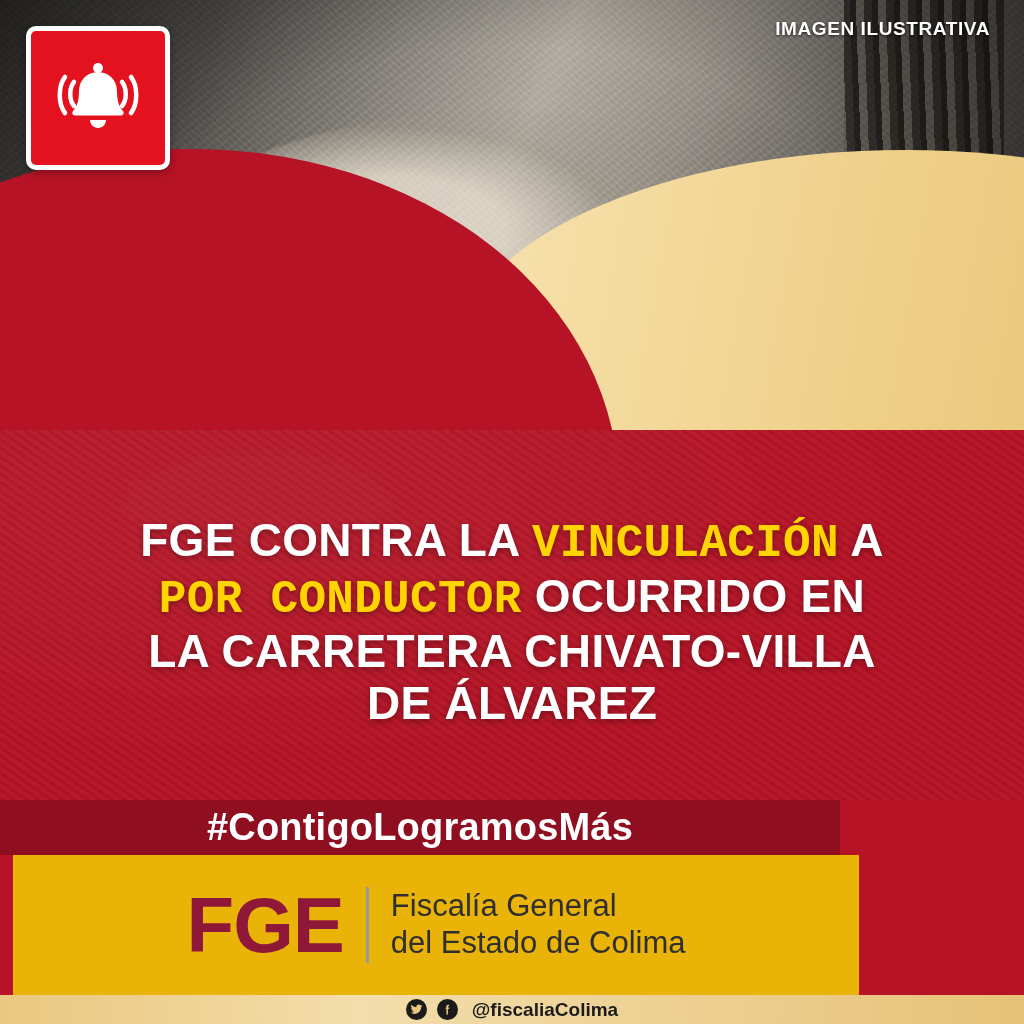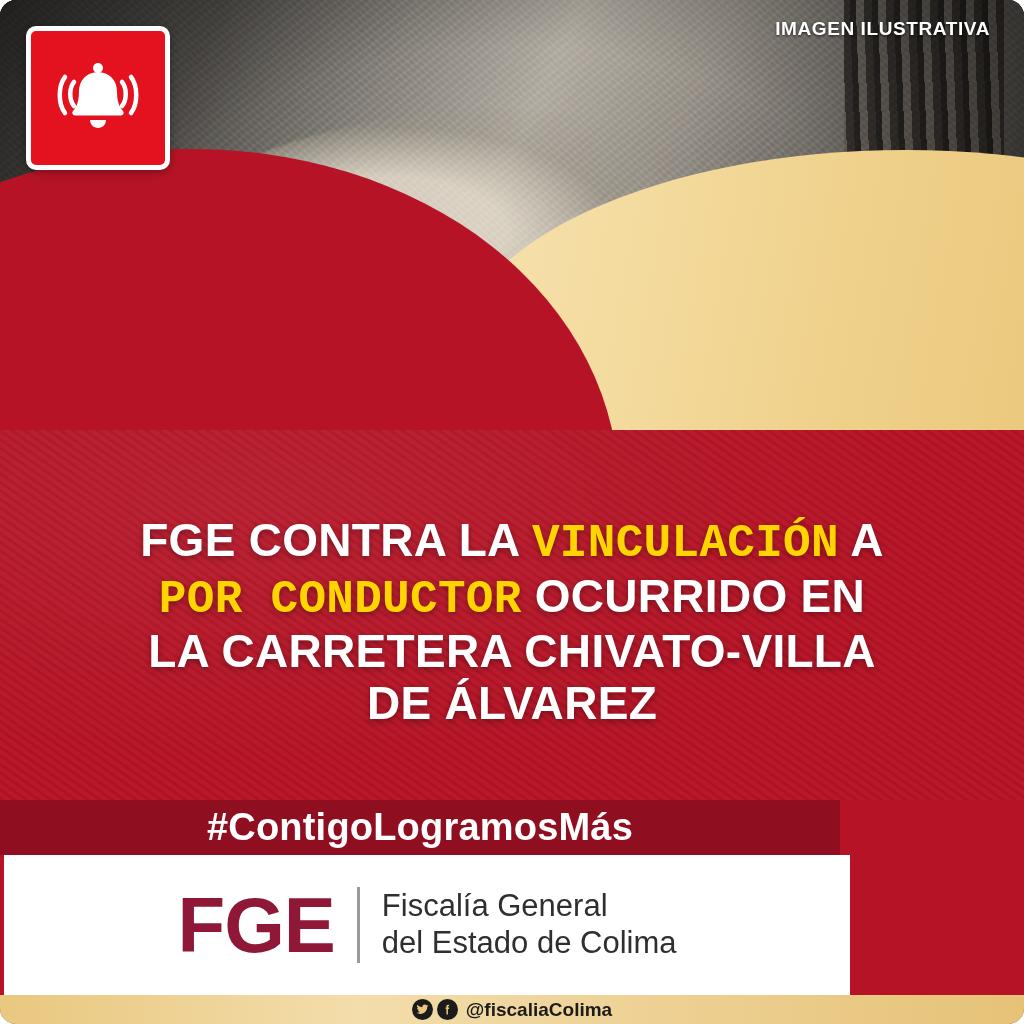--- a/index.html
+++ b/index.html
@@ -10,21 +10,20 @@
   body {
     font-family: "Liberation Sans", sans-serif;
   }
 
   .poster {
     position: relative;
     width: 1024px;
     height: 1024px;
     overflow: hidden;
     background: #b61426;
-    border-radius: 16px;
   }
 
   
   .photo-wrap {
     position: absolute;
     left: 0; top: 0;
     width: 1024px;
     height: 470px;
     overflow: hidden;
     background: #000;
@@ -178,23 +177,23 @@
   .hashtag {
     color: #ffffff;
     font-size: 38px;
     font-weight: bold;
     letter-spacing: .2px;
   }
 
   
   .footer-white {
     position: absolute;
-    left: 4px; top: 855px;
+    left: 13px; top: 855px;
     width: 846px; height: 140px;
-    background: #ffffff;
+    background: #eab308;
     display: flex;
     align-items: center;
     justify-content: center;
   }
   .logo-row {
     display: flex;
     align-items: center;
     gap: 22px;
   }
   .logo-fge {
@@ -218,21 +217,21 @@
 
   
   .footer-gold {
     position: absolute;
     left: 0; top: 995px;
     width: 1024px; height: 29px;
     background: linear-gradient(90deg, #e9c87f 0%, #f3ddab 35%, #e6c277 100%);
     display: flex;
     align-items: center;
     justify-content: center;
-    gap: 4px;
+    gap: 10px;
   }
   .social-icon {
     width: 21px; height: 21px;
     border-radius: 50%;
     background: #1b1b1b;
     display: inline-flex;
     align-items: center;
     justify-content: center;
   }
   .social-icon svg { display: block; }

